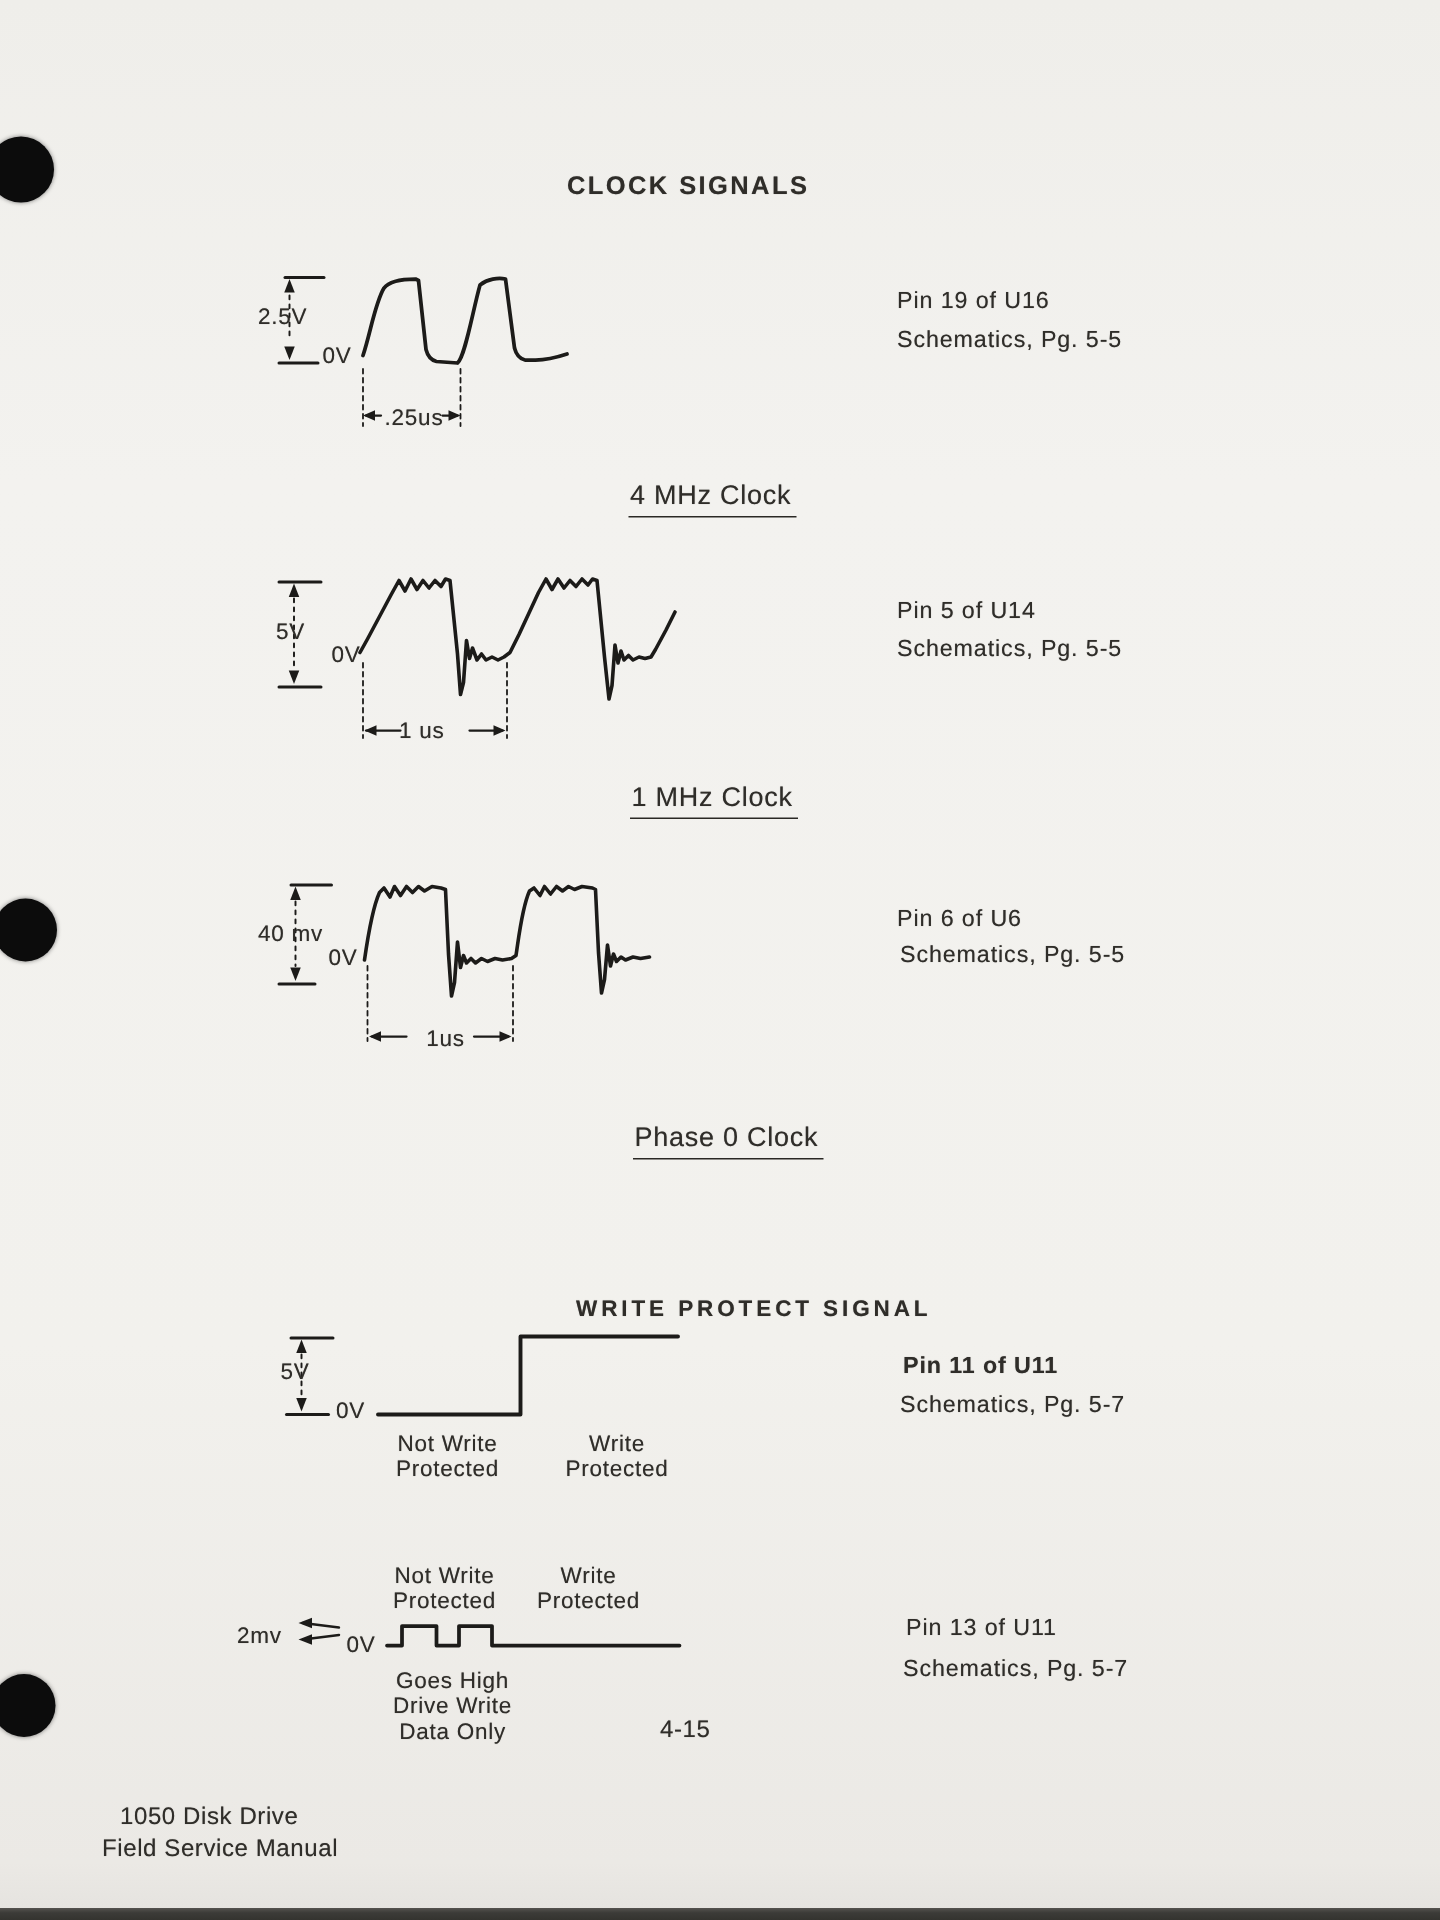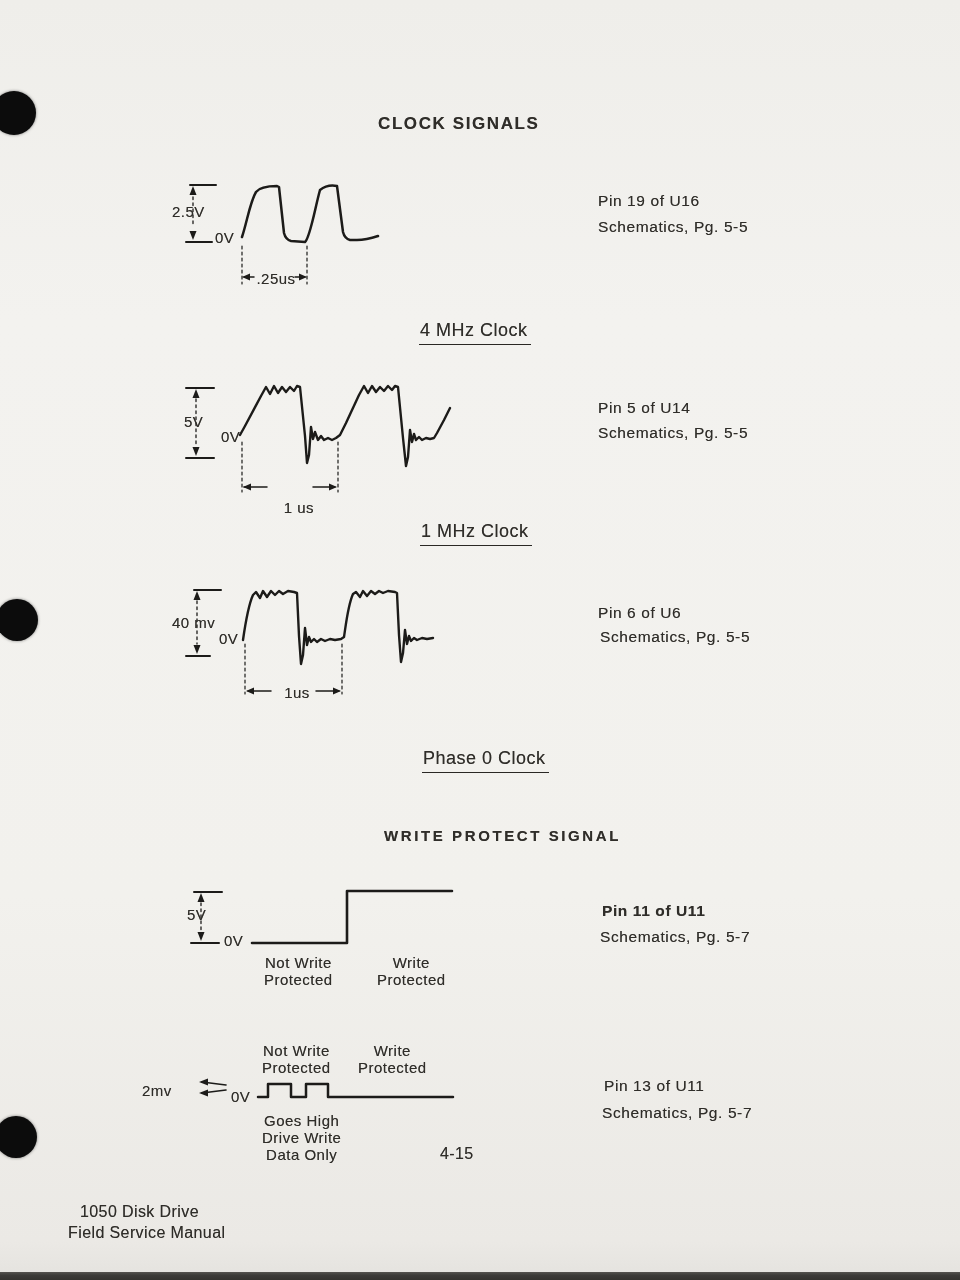--- a/index.html
+++ b/index.html
@@ -7,21 +7,21 @@
     width:960px;height:1280px;position:relative;overflow:hidden;
     background:linear-gradient(180deg,#efeeea 0%,#f3f2ef 25%,#f2f1ed 70%,#ebe9e5 97%,#e4e2de 100%);
     font-family:"Liberation Sans", sans-serif;
     color:#2f2d29;
   }
   .page{position:absolute;inset:0;}
   .txt{position:absolute;white-space:nowrap;letter-spacing:.5px;
        text-shadow:0 0 .5px rgba(47,45,41,.55);}
   .ml{white-space:pre-line;line-height:17px;}
   .title{font-size:17px;font-weight:bold;letter-spacing:1.6px;}
-  .subtitle{font-size:15px;font-weight:600;letter-spacing:2.6px;}
+  .subtitle{font-size:15px;font-weight:600;letter-spacing:2.6px;margin-top:37px;}
   .caption{font-size:18px;border-bottom:1.4px solid #2a2824;padding:0 3px 3px 1px;}
   .lbl{font-size:15px;text-align:center;}
   .ref{font-size:15.5px;letter-spacing:.6px;}
   .footer{font-size:16px;letter-spacing:.4px;}
   svg{position:absolute;overflow:visible;}
   .hole{position:absolute;background:#0c0c0c;border-radius:50%;box-shadow:0 0 3px rgba(20,20,20,.55);}
   .bottom-strip{position:absolute;left:0;top:1272px;width:960px;height:8px;
     background:linear-gradient(180deg,#55534f 0%,#3c3b38 40%,#34332f 100%);}
 </style>
 </head>
@@ -73,21 +73,21 @@
     </g>
     <g fill="#1c1b19" stroke="none">
       <polygon points="14,13 10.5,22 17.5,22"></polygon>
       <polygon points="14,80 10.5,71 17.5,71"></polygon>
       <polygon points="61,111 69,107.5 69,114.5"></polygon>
       <polygon points="155,111 147,107.5 147,114.5"></polygon>
     </g>
   </svg>
   <div class="txt lbl" style="left:184px;top:413px;">5V</div>
   <div class="txt lbl" style="left:221px;top:428px;">0V</div>
-  <div class="txt lbl" style="left:266px;top:499px;width:48px;text-align:right;">1 us</div>
+  <div class="txt lbl" style="left:266px;top:479px;width:48px;text-align:left;">1 us</div>
   <div class="txt ref" style="left:598px;top:399px;">Pin 5 of U14</div>
   <div class="txt ref" style="left:598px;top:424px;">Schematics, Pg. 5-5</div>
   <div class="txt caption" style="left:420px;top:521px;">1 MHz Clock</div>
 
   <svg style="left:175px;top:578px;" width="280" height="130" viewBox="0 0 280 130">
     <g stroke="#1c1b19" fill="none" stroke-linecap="round" stroke-linejoin="round">
       <line x1="19" y1="12" x2="46" y2="12" stroke-width="2"></line>
       <line x1="22" y1="23" x2="22" y2="66" stroke-width="1.3" stroke-dasharray="2.5,3.5"></line>
       <line x1="11" y1="78" x2="35" y2="78" stroke-width="2"></line>
       <path d="M68,62 C70,48 73,28 78,17 L81,14 L85,20 L88,13 L92,19 L96,13 L100,17 L104,13 L108,16 L113,13 L119,14 L122,15 L124,58 L126,86 L128,77 L130,50 L132,67 L134,59 L136,64 L139,61 L142,64 L146,61 L150,63 L155,61 L160,62 L166,61 L169,59 C171,46 173,27 178,16 L181,14 L185,19 L188,13 L192,18 L196,13 L200,16 L204,13 L208,15 L213,13 L220,14 L222,15 L224,57 L226,84 L228,75 L230,52 L232,66 L234,58 L236,63 L239,60 L242,62 L247,60 L252,61 L258,60" stroke-width="2.4"></path>
@@ -141,21 +141,21 @@
     <g stroke="#1c1b19" fill="none" stroke-linecap="round" stroke-linejoin="round">
       <line x1="47" y1="9" x2="71" y2="12" stroke-width="1.6"></line>
       <line x1="47" y1="20" x2="71" y2="17" stroke-width="1.6"></line>
       <path d="M103,24 L113,24 L113,11 L136,11 L136,24 L151,24 L151,11 L173,11 L173,24 L298,24" stroke-width="2.5"></path>
     </g>
     <g fill="#1c1b19" stroke="none">
       <polygon points="44,9 53,5.5 53,12.5"></polygon>
       <polygon points="44,20 53,16.5 53,23.5"></polygon>
     </g>
   </svg>
-  <div class="txt lbl" style="left:142px;top:1082px;">2mv</div>
+  <div class="txt lbl" style="left:158px;top:1082px;">2mv</div>
   <div class="txt lbl" style="left:231px;top:1088px;">0V</div>
   <div class="txt lbl ml" style="left:262px;top:1112px;">Goes High
 Drive Write
 Data Only</div>
   <div class="txt ref" style="left:604px;top:1077px;">Pin 13 of U11</div>
   <div class="txt ref" style="left:602px;top:1104px;">Schematics, Pg. 5-7</div>
 
   <div class="txt footer" style="left:68px;top:1203px;margin-left:12px;">1050 Disk Drive</div>
   <div class="txt footer" style="left:68px;top:1224px;">Field Service Manual</div>
   <div class="txt footer" style="left:440px;top:1145px;">4-15</div>

